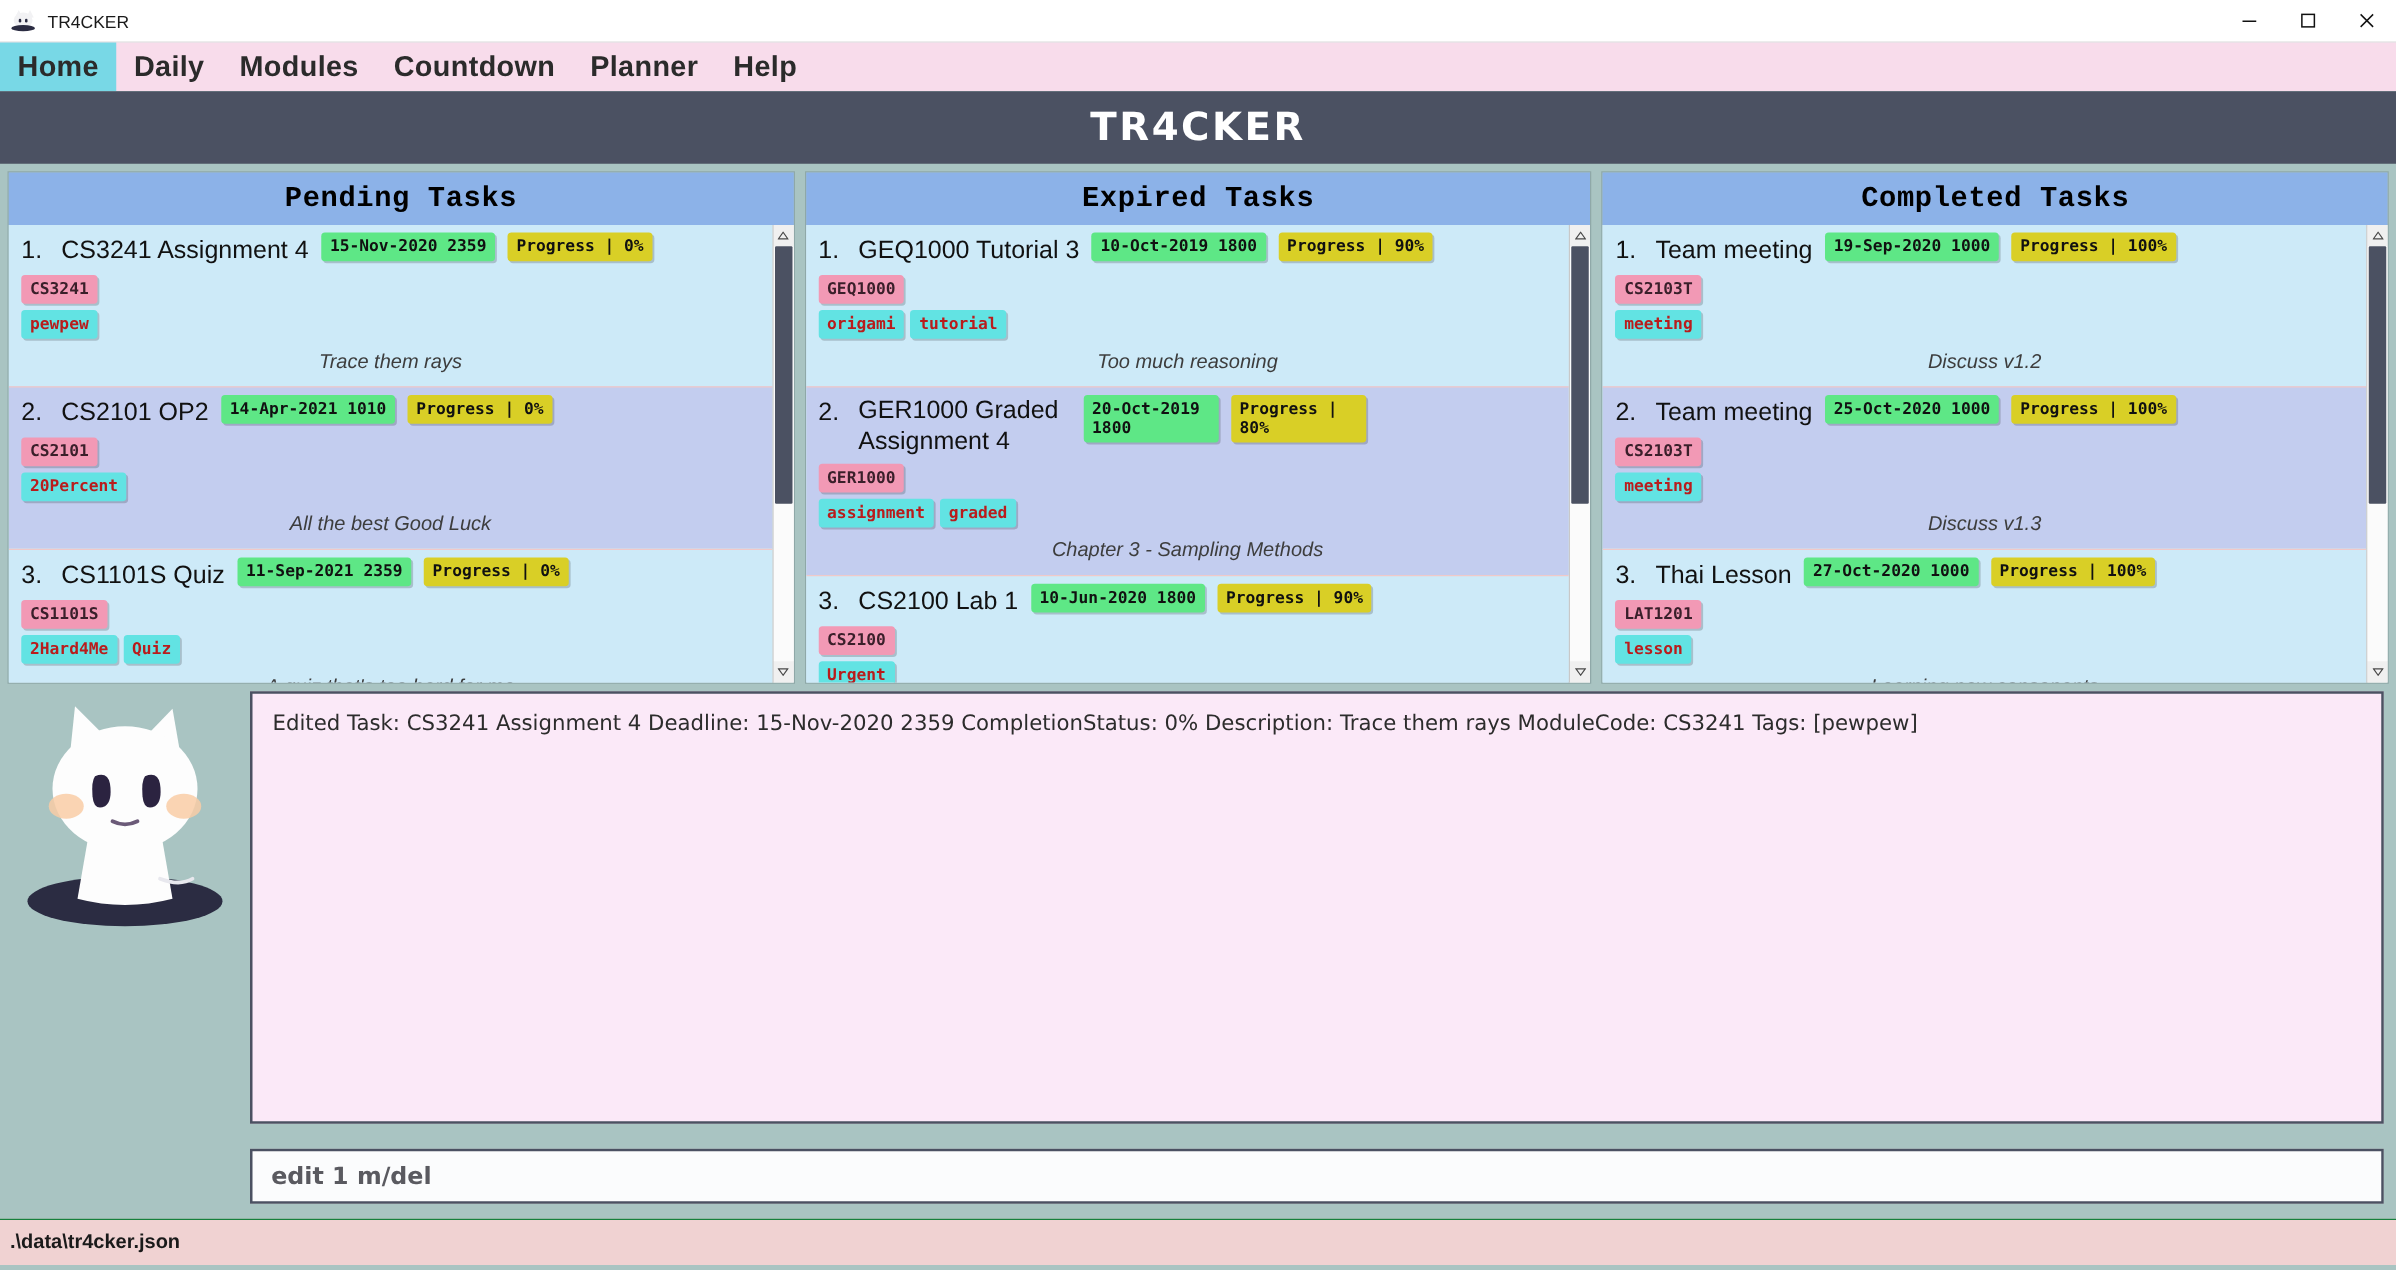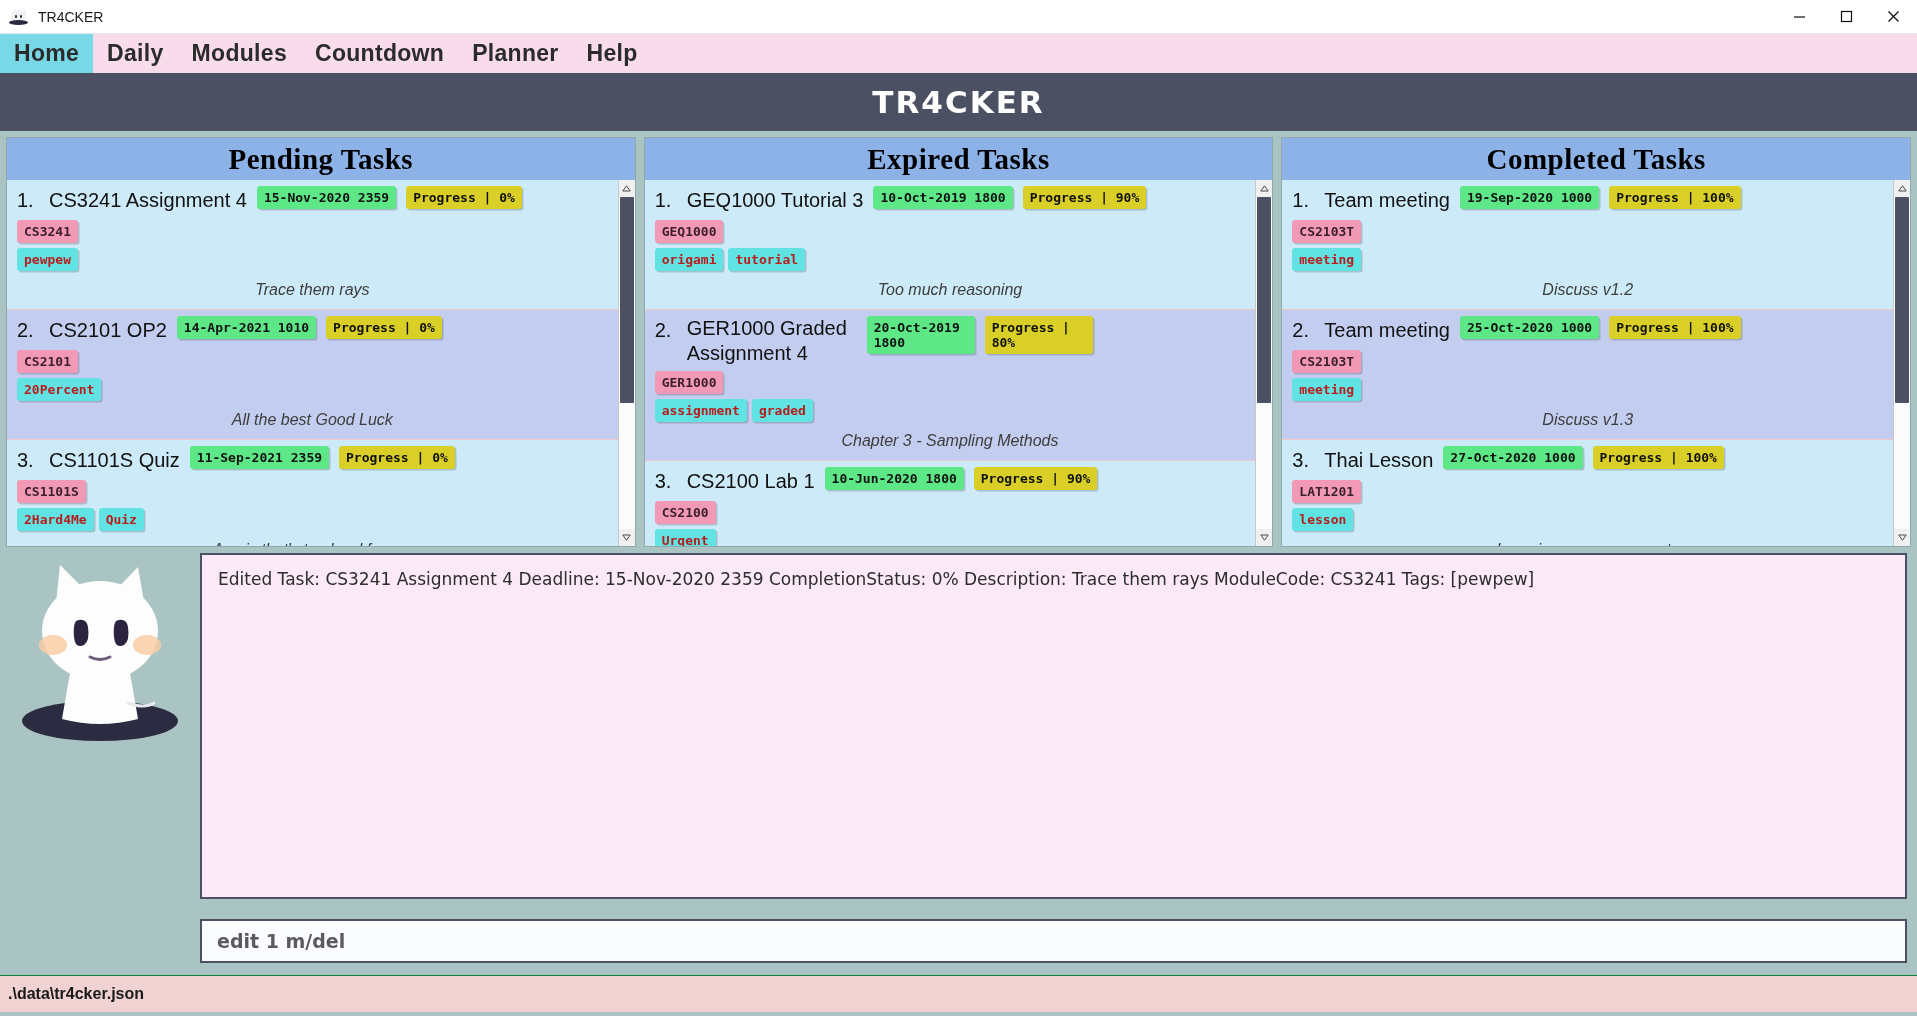--- a/index.html
+++ b/index.html
@@ -85,22 +85,22 @@
     flex: 1; display: flex; flex-direction: column;
     min-width: 0; position: relative;
     border: 1px solid #8fa8a8;
   }
   .col-header {
     height: 42px; background: #8cb2e8;
     display: flex; align-items: center; justify-content: center;
     flex: none;
   }
   .col-header-text {
-    font-family: Liberation Serif, serif;
-    font-size: 29px; font-weight: bold; color: #000;
+    font-family: Liberation Mono, monospace;
+    font-size: 23px; font-weight: bold; color: #000;
     letter-spacing: 0.5px;
   }
   .col-list-wrap { flex: 1; display: flex; min-height: 0; }
   .col-list {
     flex: 1; overflow: hidden; min-width: 0;
     background: #cfe9f7;
   }
 
   
   .task {

